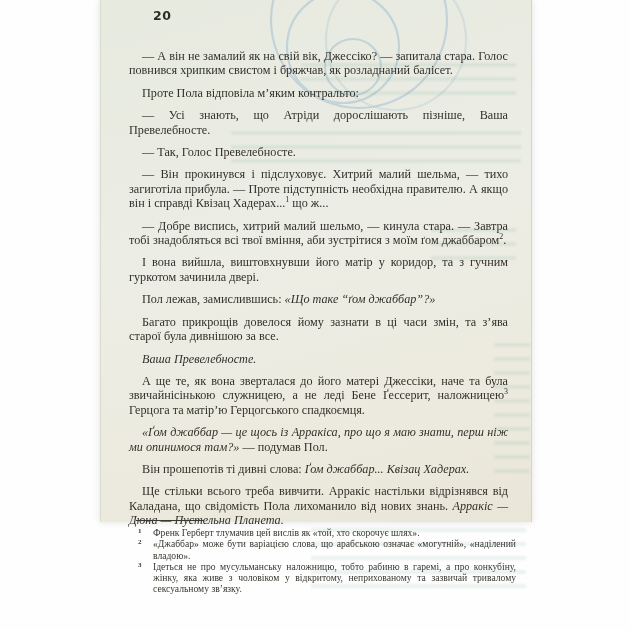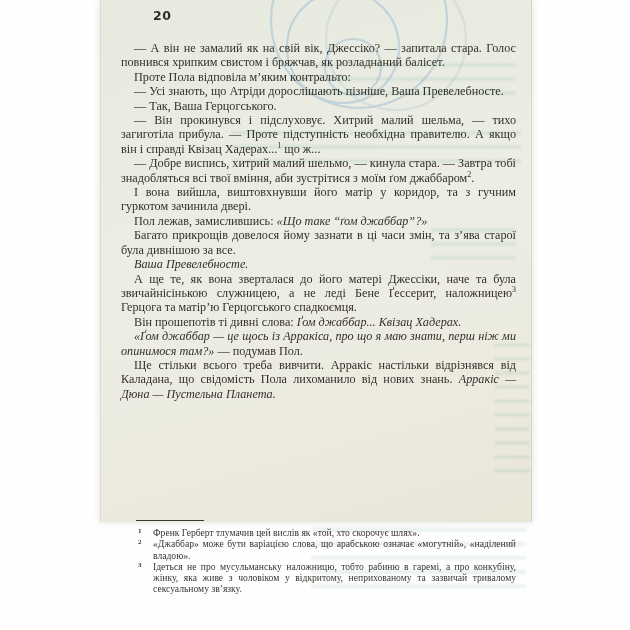--- a/index.html
+++ b/index.html
@@ -27,21 +27,21 @@
   .page-number{
     position:absolute;left:52px;top:8px;
     font-family:"DejaVu Sans", sans-serif;font-weight:bold;
     font-size:12.5px;color:#2e2c27;letter-spacing:.5px;
   }
   .body-text{
     position:absolute;left:20px;top:41px;width:395px;
     font-size:12.2px;line-height:14.4px;color:#32302a;
     text-align:justify;
   }
-  .body-text p{margin:0;text-indent:13px;}
+  .body-text p{margin:8px;text-indent:13px;}
   .it{font-style:italic;}
   sup{font-size:8px;line-height:0;vertical-align:super;}
   .fn-sep{
     position:absolute;left:35px;top:520px;width:68px;height:0;
     border-top:1.6px solid #3c3a33;
   }
   .footnotes{
     position:absolute;left:37px;top:527px;width:378px;
     font-size:9.6px;line-height:11.3px;color:#38362f;text-align:justify;
   }
@@ -70,30 +70,30 @@
     <div class="artifact" style="left:330px;top:220px;width:85px;height:45px;"></div>
     <div class="artifact" style="left:393px;top:335px;width:36px;height:145px;"></div>
     <div class="artifact" style="left:210px;top:520px;width:215px;height:78px;"></div>
 
     <div class="page-number">20</div>
 
     <div class="body-text" id="body-paragraphs">
         <p><span>— А він не замалий як на свій вік, Джессіко? — запитала стара. Голос повнився хрипким свистом і бряжчав, як розладнаний балісет.</span></p>
         <p><span>Проте Пола відповіла м’яким контральто:</span></p>
         <p><span>— Усі знають, що Атріди дорослішають пізніше, Ваша Превелебносте.</span></p>
-        <p><span>— Так, Ваша Герцогського.</span></p>
+        <p><span>— Так, Голос Превелебносте.</span></p>
         <p><span>— Він прокинувся і підслуховує. Хитрий малий шельма, — тихо загиготіла прибула. — Проте підступність необхідна правителю. А якщо він і справді Квізац Хадерах...</span><sup>1</sup><span> що ж...</span></p>
         <p><span>— Добре виспись, хитрий малий шельмо, — кинула стара. — Завтра тобі знадобляться всі твої вміння, аби зустрітися з моїм ґом джаббаром</span><sup>2</sup><span>.</span></p>
         <p><span>І вона вийшла, виштовхнувши його матір у коридор, та з гучним гуркотом зачинила двері.</span></p>
         <p><span>Пол лежав, замислившись: </span><span class="it">«Що таке “ґом джаббар”?»</span></p>
         <p><span>Багато прикрощів довелося йому зазнати в ці часи змін, та з’ява старої була дивнішою за все.</span></p>
         <p><span class="it">Ваша Превелебносте.</span></p>
         <p><span>А ще те, як вона зверталася до його матері Джессіки, наче та була звичайнісінькою служницею, а не леді Бене Ґессерит, наложницею</span><sup>3</sup><span> Герцога та матір’ю Герцогського спадкоємця.</span></p>
+        <p><span class="it">«Ґом джаббар — це щось із Арракіса, про що я маю знати, перш ніж ми опинимося там?»</span><span> — подумав Пол.</span></p>
         <p><span>Він прошепотів ті дивні слова: </span><span class="it">Ґом джаббар... Квізац Хадерах.</span></p>
-        <p><span class="it">«Ґом джаббар — це щось із Арракіса, про що я маю знати, перш ніж ми опинимося там?»</span><span> — подумав Пол.</span></p>
         <p><span>Ще стільки всього треба вивчити. Арракіс настільки відрізнявся від Каладана, що свідомість Пола лихоманило від нових знань. </span><span class="it">Арракіс — Дюна — Пустельна Планета.</span></p>
       </div>
 
     <div class="fn-sep"></div>
 
     <div class="footnotes" id="footnotes">
         <div class="footnote"><span class="fn-num">1</span><span>Френк Герберт тлумачив цей вислів як «той, хто скорочує шлях».</span></div>
         <div class="footnote"><span class="fn-num">2</span><span>«Джаббар» може бути варіацією слова, що арабською означає «могутній», «наділений владою».</span></div>
         <div class="footnote"><span class="fn-num">3</span><span>Ідеться не про мусульманську наложницю, тобто рабиню в гаремі, а про конкубіну, жінку, яка живе з чоловіком у відкритому, неприхованому та зазвичай тривалому сексуальному зв’язку.</span></div>
       </div>

